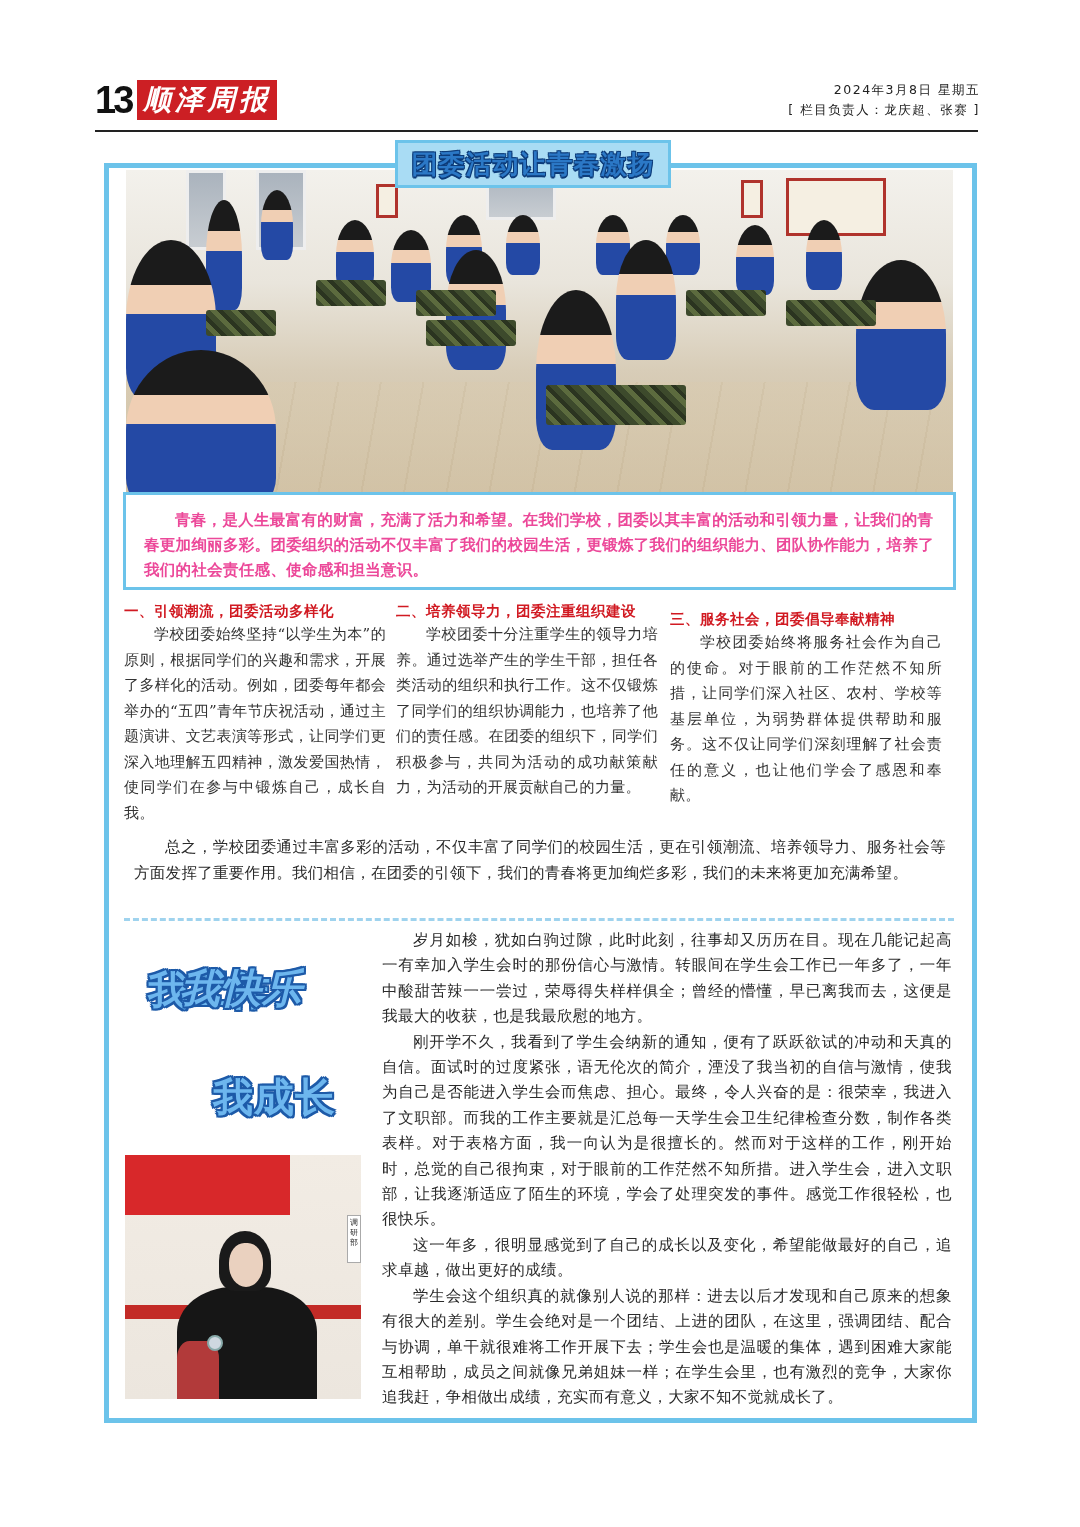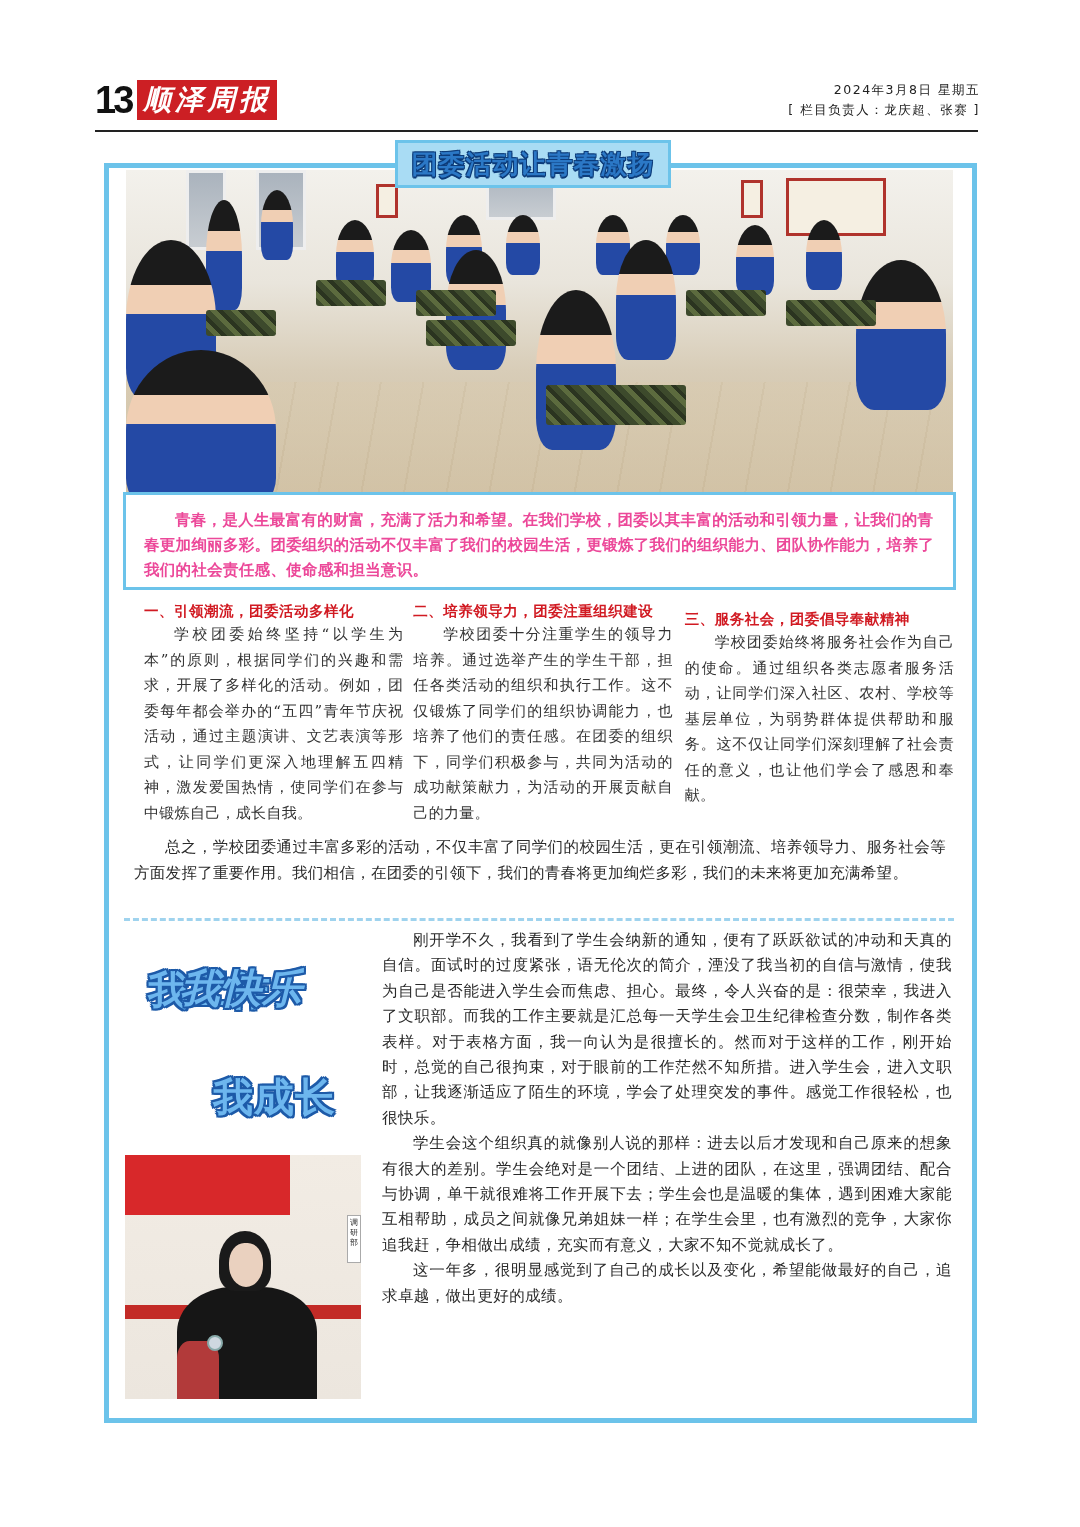--- a/index.html
+++ b/index.html
@@ -28,21 +28,21 @@
   .photo-main .desk { position: absolute; height: 26px; background: repeating-linear-gradient(45deg,#3d4a2c 0 6px,#5c6b3e 6px 11px,#2b3420 11px 15px); border-radius: 3px; }
   .photo-main .student { position: absolute; border-radius: 50% 50% 20% 20%; background: linear-gradient(180deg,#1b1b1b 0 28%,#f0cfb4 28% 46%,#2449a5 46% 100%); }
   .photo-main .floor { position: absolute; left: 0; right: 0; bottom: 0; height: 110px; background: repeating-linear-gradient(100deg,#d9cbb0 0 40px,#cfbfa1 40px 42px); opacity: .55; }
 
   
   .intro-box { position: absolute; left: 123px; top: 492px; width: 833px; height: 98px; border: 3px solid #6cc3ea; background: #fff; z-index: 2; padding: 12px 12px 0 18px; }
   .intro-box p { font-size: 15.5px; line-height: 25px; text-indent: 2em; letter-spacing: 0.3px; color: #ec4899; font-weight: bold; }
 
   
   .cols { position: absolute; left: 124px; top: 600px; width: 830px; display: flex; }
-  .col { position: relative; margin-left: 20px; }
+  .col { position: relative; }
   .col h3 { font-family: "DejaVu Sans", sans-serif; font-weight: 700; font-size: 14.5px; color: #d11a22; line-height: 22px; letter-spacing: 0.5px; white-space: nowrap; }
   .col p { font-size: 15px; line-height: 25.5px; text-indent: 2em; color: #333; text-align: justify; letter-spacing: 0.3px; }
   .col1 { width: 262px; }
   .col2 { width: 262px; margin-left: 10px; }
   .col3 { width: 272px; margin-left: 12px; margin-top: 8px; }
 
   .summary { position: absolute; left: 134px; top: 834px; width: 812px; }
   .summary p { font-size: 15.5px; line-height: 26px; text-indent: 2em; color: #2a2a2a; letter-spacing: 0.3px; text-align: justify; }
 
   .dashed-divider { position: absolute; left: 124px; top: 918px; width: 830px; height: 0; border-top: 3px dashed #9fd3ee; }
@@ -128,21 +128,21 @@
   <div class="col col1">
     <h3>一、引领潮流，团委活动多样化</h3>
     <p>学校团委始终坚持“以学生为本”的原则，根据同学们的兴趣和需求，开展了多样化的活动。例如，团委每年都会举办的“五四”青年节庆祝活动，通过主题演讲、文艺表演等形式，让同学们更深入地理解五四精神，激发爱国热情，使同学们在参与中锻炼自己，成长自我。</p>
   </div>
   <div class="col col2">
     <h3>二、培养领导力，团委注重组织建设</h3>
     <p>学校团委十分注重学生的领导力培养。通过选举产生的学生干部，担任各类活动的组织和执行工作。这不仅锻炼了同学们的组织协调能力，也培养了他们的责任感。在团委的组织下，同学们积极参与，共同为活动的成功献策献力，为活动的开展贡献自己的力量。</p>
   </div>
   <div class="col col3">
     <h3>三、服务社会，团委倡导奉献精神</h3>
-    <p>学校团委始终将服务社会作为自己的使命。通过组织各类志愿者服务活动，让同学们深入社区、农村、学校等基层单位，为弱势群体提供帮助和服务。这不仅让同学们深刻理解了社会责任的意义，也让他们学会了感恩和奉献。</p>
+    <p>学校团委始终将服务社会作为自己的使命。对于眼前的工作茫然不知所措，让同学们深入社区、农村、学校等基层单位，为弱势群体提供帮助和服务。这不仅让同学们深刻理解了社会责任的意义，也让他们学会了感恩和奉献。</p>
   </div>
 </div>
 
 <div class="summary">
   <p>总之，学校团委通过丰富多彩的活动，不仅丰富了同学们的校园生活，更在引领潮流、培养领导力、服务社会等方面发挥了重要作用。我们相信，在团委的引领下，我们的青春将更加绚烂多彩，我们的未来将更加充满希望。</p>
 </div>
 
 <div class="dashed-divider"></div>
 
 <div class="slogan slogan1">我工作</div>
@@ -154,16 +154,17 @@
   <div class="side-sign">调研部</div>
   <div class="red-band"></div>
   <div class="jacket"></div>
   <div class="hair"></div>
   <div class="face"></div>
   <div class="armband"></div>
   <div class="badge"></div>
 </div>
 
 <div class="essay">
+  <p>岁月如梭，犹如白驹过隙，此时此刻，往事却又历历在目。现在几能记起高一有幸加入学生会时的那份信心与激情。转眼间在学生会工作已一年多了，一年中酸甜苦辣一一尝过，荣辱得失样样俱全；曾经的懵懂，早已离我而去，这便是我最大的收获，也是我最欣慰的地方。</p>
   <p>刚开学不久，我看到了学生会纳新的通知，便有了跃跃欲试的冲动和天真的自信。面试时的过度紧张，语无伦次的简介，湮没了我当初的自信与激情，使我为自己是否能进入学生会而焦虑、担心。最终，令人兴奋的是：很荣幸，我进入了文职部。而我的工作主要就是汇总每一天学生会卫生纪律检查分数，制作各类表样。对于表格方面，我一向认为是很擅长的。然而对于这样的工作，刚开始时，总觉的自己很拘束，对于眼前的工作茫然不知所措。进入学生会，进入文职部，让我逐渐适应了陌生的环境，学会了处理突发的事件。感觉工作很轻松，也很快乐。</p>
+  <p>这一年多，很明显感觉到了自己的成长以及变化，希望能做最好的自己，追求卓越，做出更好的成绩。</p>
   <p>学生会这个组织真的就像别人说的那样：进去以后才发现和自己原来的想象有很大的差别。学生会绝对是一个团结、上进的团队，在这里，强调团结、配合与协调，单干就很难将工作开展下去；学生会也是温暖的集体，遇到困难大家能互相帮助，成员之间就像兄弟姐妹一样；在学生会里，也有激烈的竞争，大家你追我赶，争相做出成绩，充实而有意义，大家不知不觉就成长了。</p>
-  <p>这一年多，很明显感觉到了自己的成长以及变化，希望能做最好的自己，追求卓越，做出更好的成绩。</p>
 </div>
 
 </body></html>

